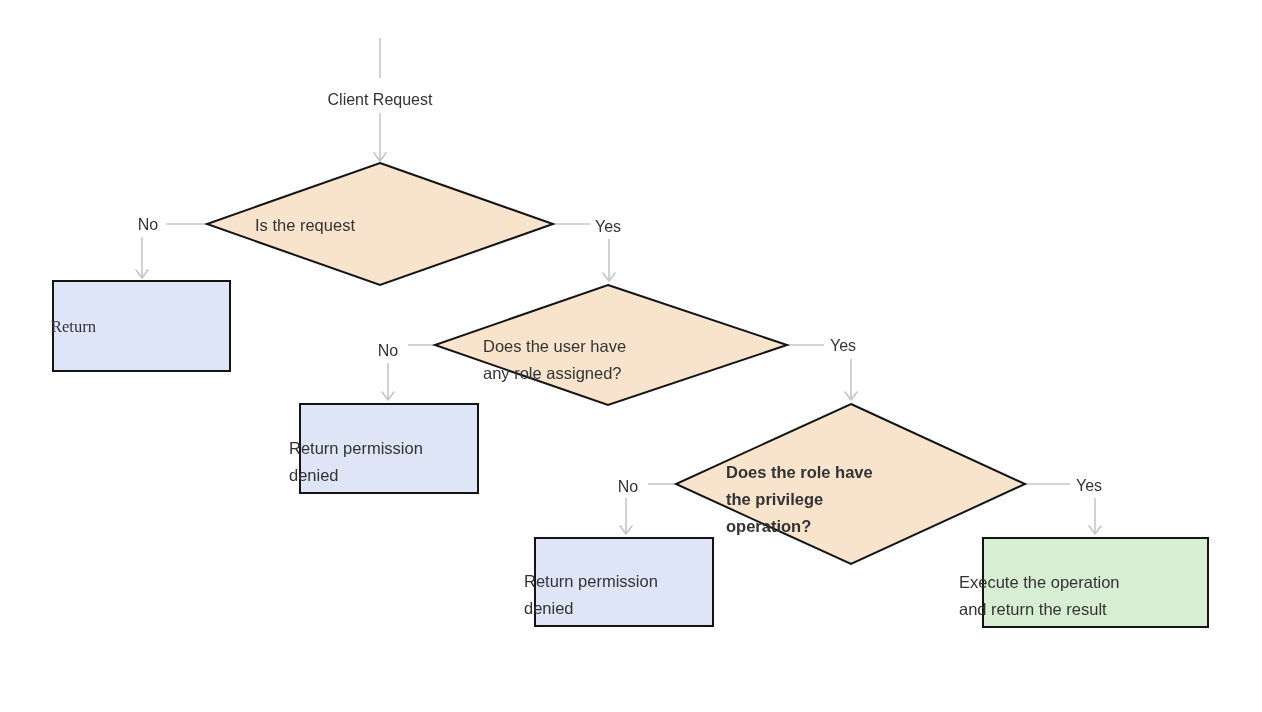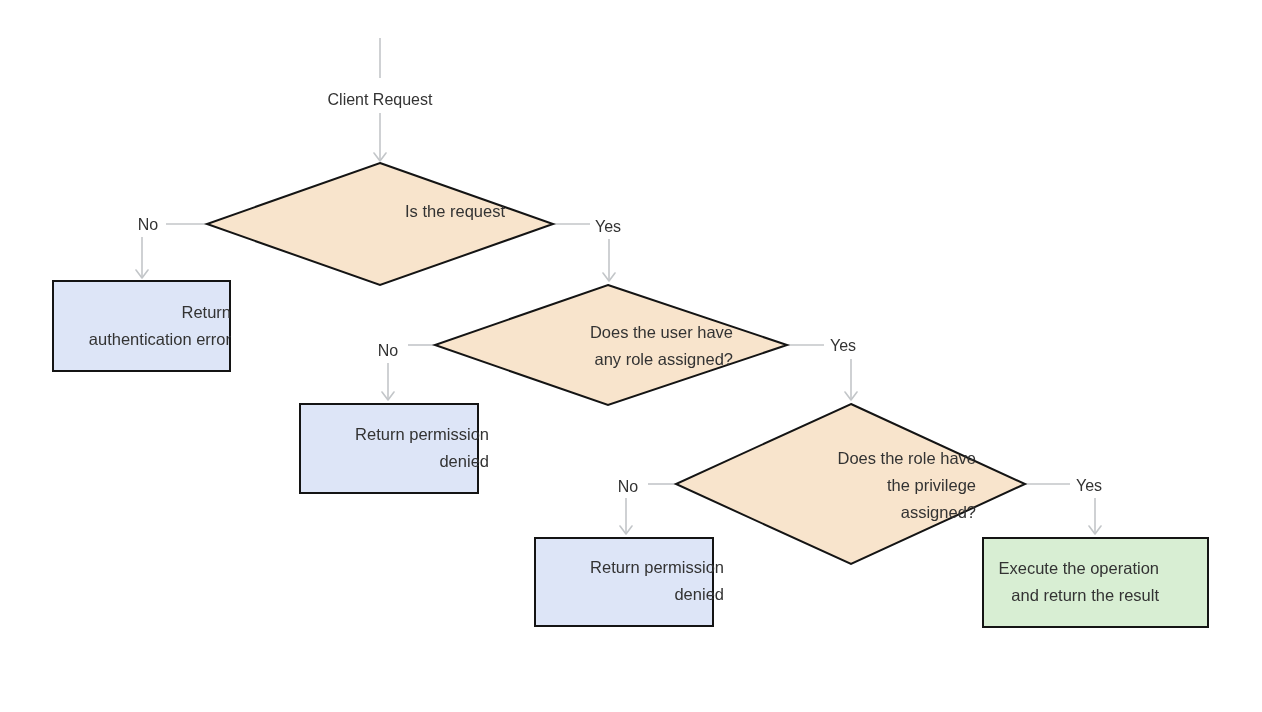--- a/index.html
+++ b/index.html
@@ -25,25 +25,26 @@
     stroke-linecap: round;
     stroke-linejoin: round;
   }
   .shape {
     stroke: var(--shape-border, #141414);
     stroke-width: 2;
     stroke-linejoin: miter;
   }
   .txt {
     position: absolute;
-    text-align: right;
+    text-align: left;
     color: var(--text, #333333);
     font-size: 16.5px;
     line-height: 27px;
     white-space: nowrap;
+    margin-top: 14px;
   }
   .lbl {
     position: absolute;
     text-align: center;
     color: var(--text, #333333);
     font-size: 16px;
     line-height: 20px;
     white-space: nowrap;
   }
 </style>
@@ -96,36 +97,35 @@
 
   <div class="txt" style="left:255px; top:198px; width:250px;">
     <div>Is the request</div>
   </div>
 
   <div class="txt" style="left:483px; top:319px; width:250px;">
     <div>Does the user have</div>
     <div>any role assigned?</div>
   </div>
 
-  <div class="txt" style="left:726px; top:445px; width:250px;">
+  <div class="txt" style="left:726px; top:445px; width:250px;font-weight:bold;">
     <div>Does the role have</div>
     <div>the privilege</div>
-    <div>assigned?</div>
+    <div>operation?</div>
   </div>
 
   <div class="lbl" style="left:123px; top:215px; width:50px;">No</div>
   <div class="lbl" style="left:583px; top:217px; width:50px;">Yes</div>
   <div class="lbl" style="left:363px; top:341px; width:50px;">No</div>
   <div class="lbl" style="left:818px; top:336px; width:50px;">Yes</div>
   <div class="lbl" style="left:603px; top:477px; width:50px;">No</div>
   <div class="lbl" style="left:1064px; top:476px; width:50px;">Yes</div>
 
-  <div class="txt" style="left:31px; top:299px; width:200px;">
+  <div class="txt" style="left:51px; top:299px; width:200px;font-family:Liberation Serif, serif;">
     <div>Return</div>
-    <div>authentication error</div>
   </div>
 
   <div class="txt" style="left:289px; top:421px; width:200px;">
     <div>Return permission</div>
     <div>denied</div>
   </div>
 
   <div class="txt" style="left:524px; top:554px; width:200px;">
     <div>Return permission</div>
     <div>denied</div>

